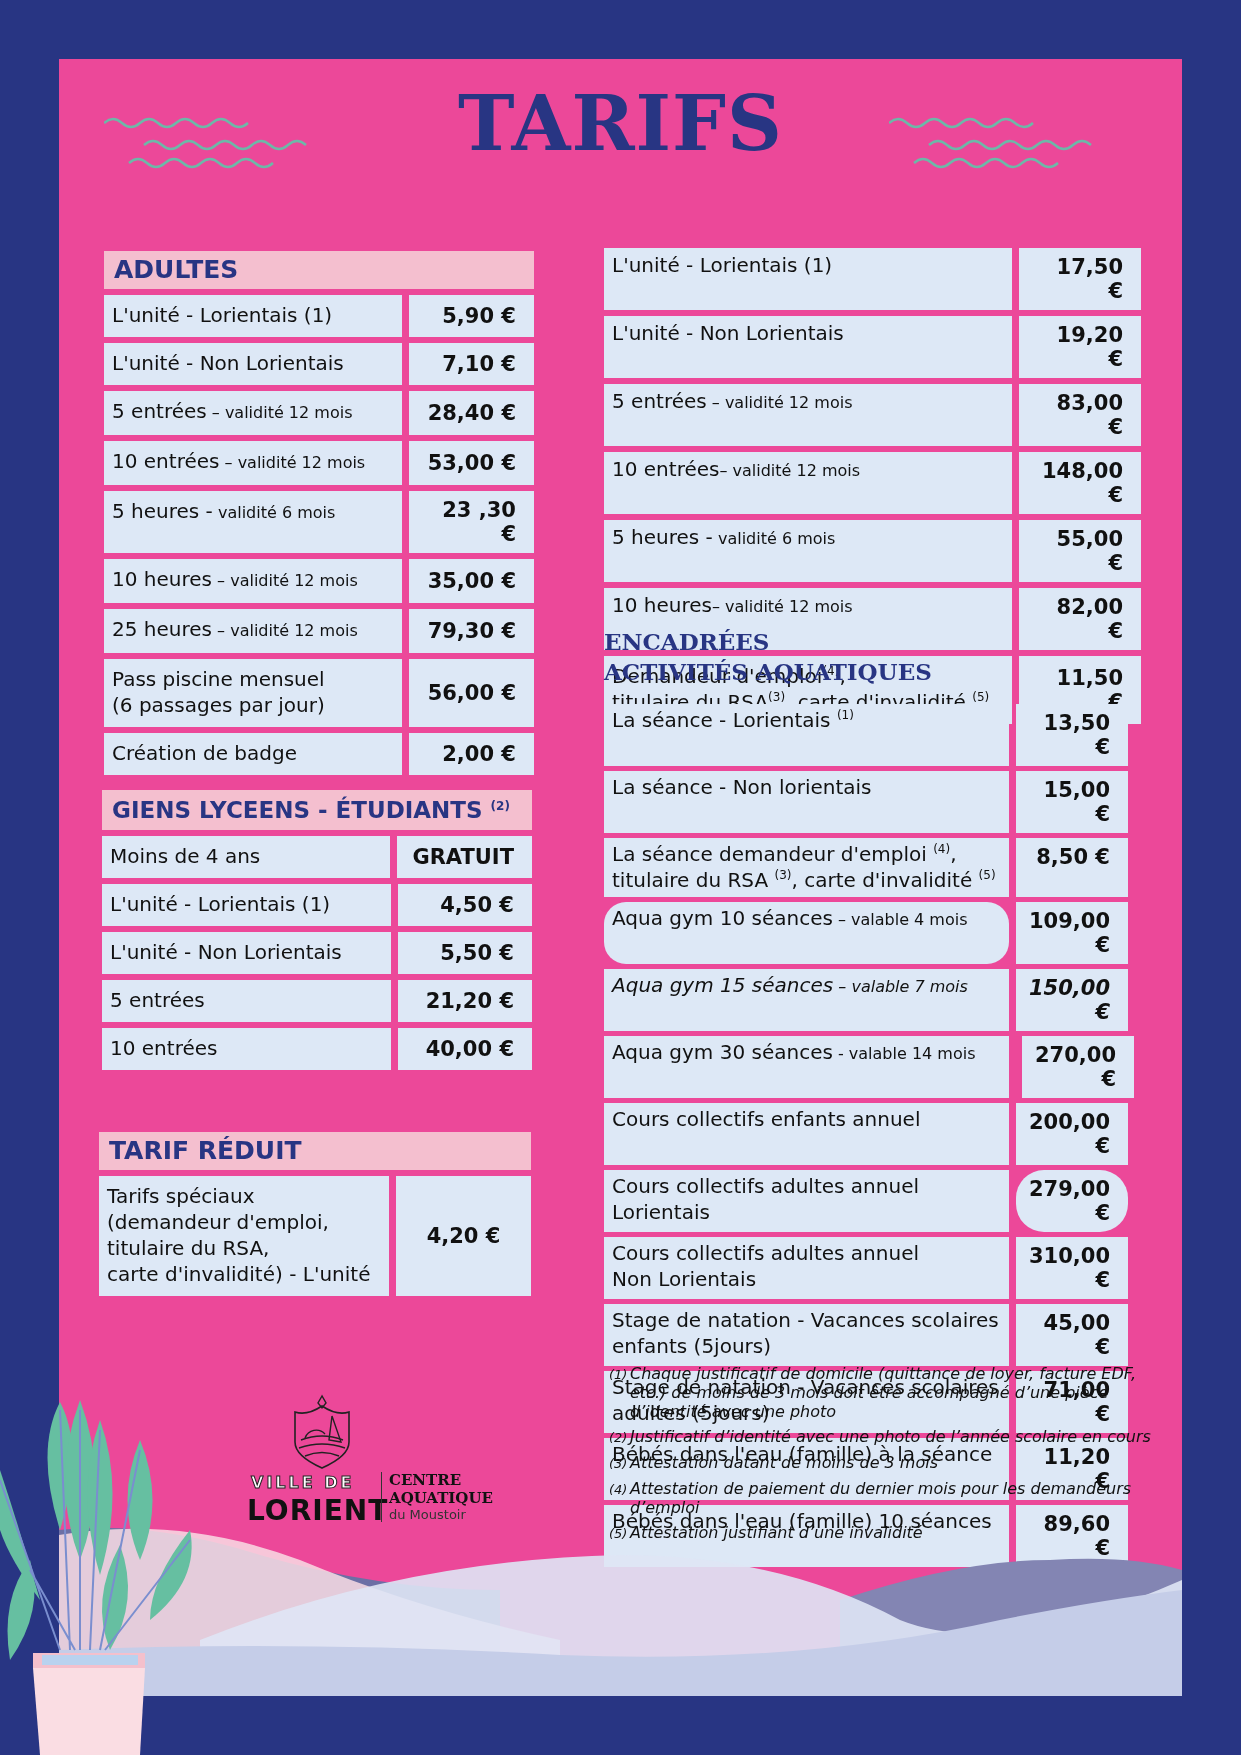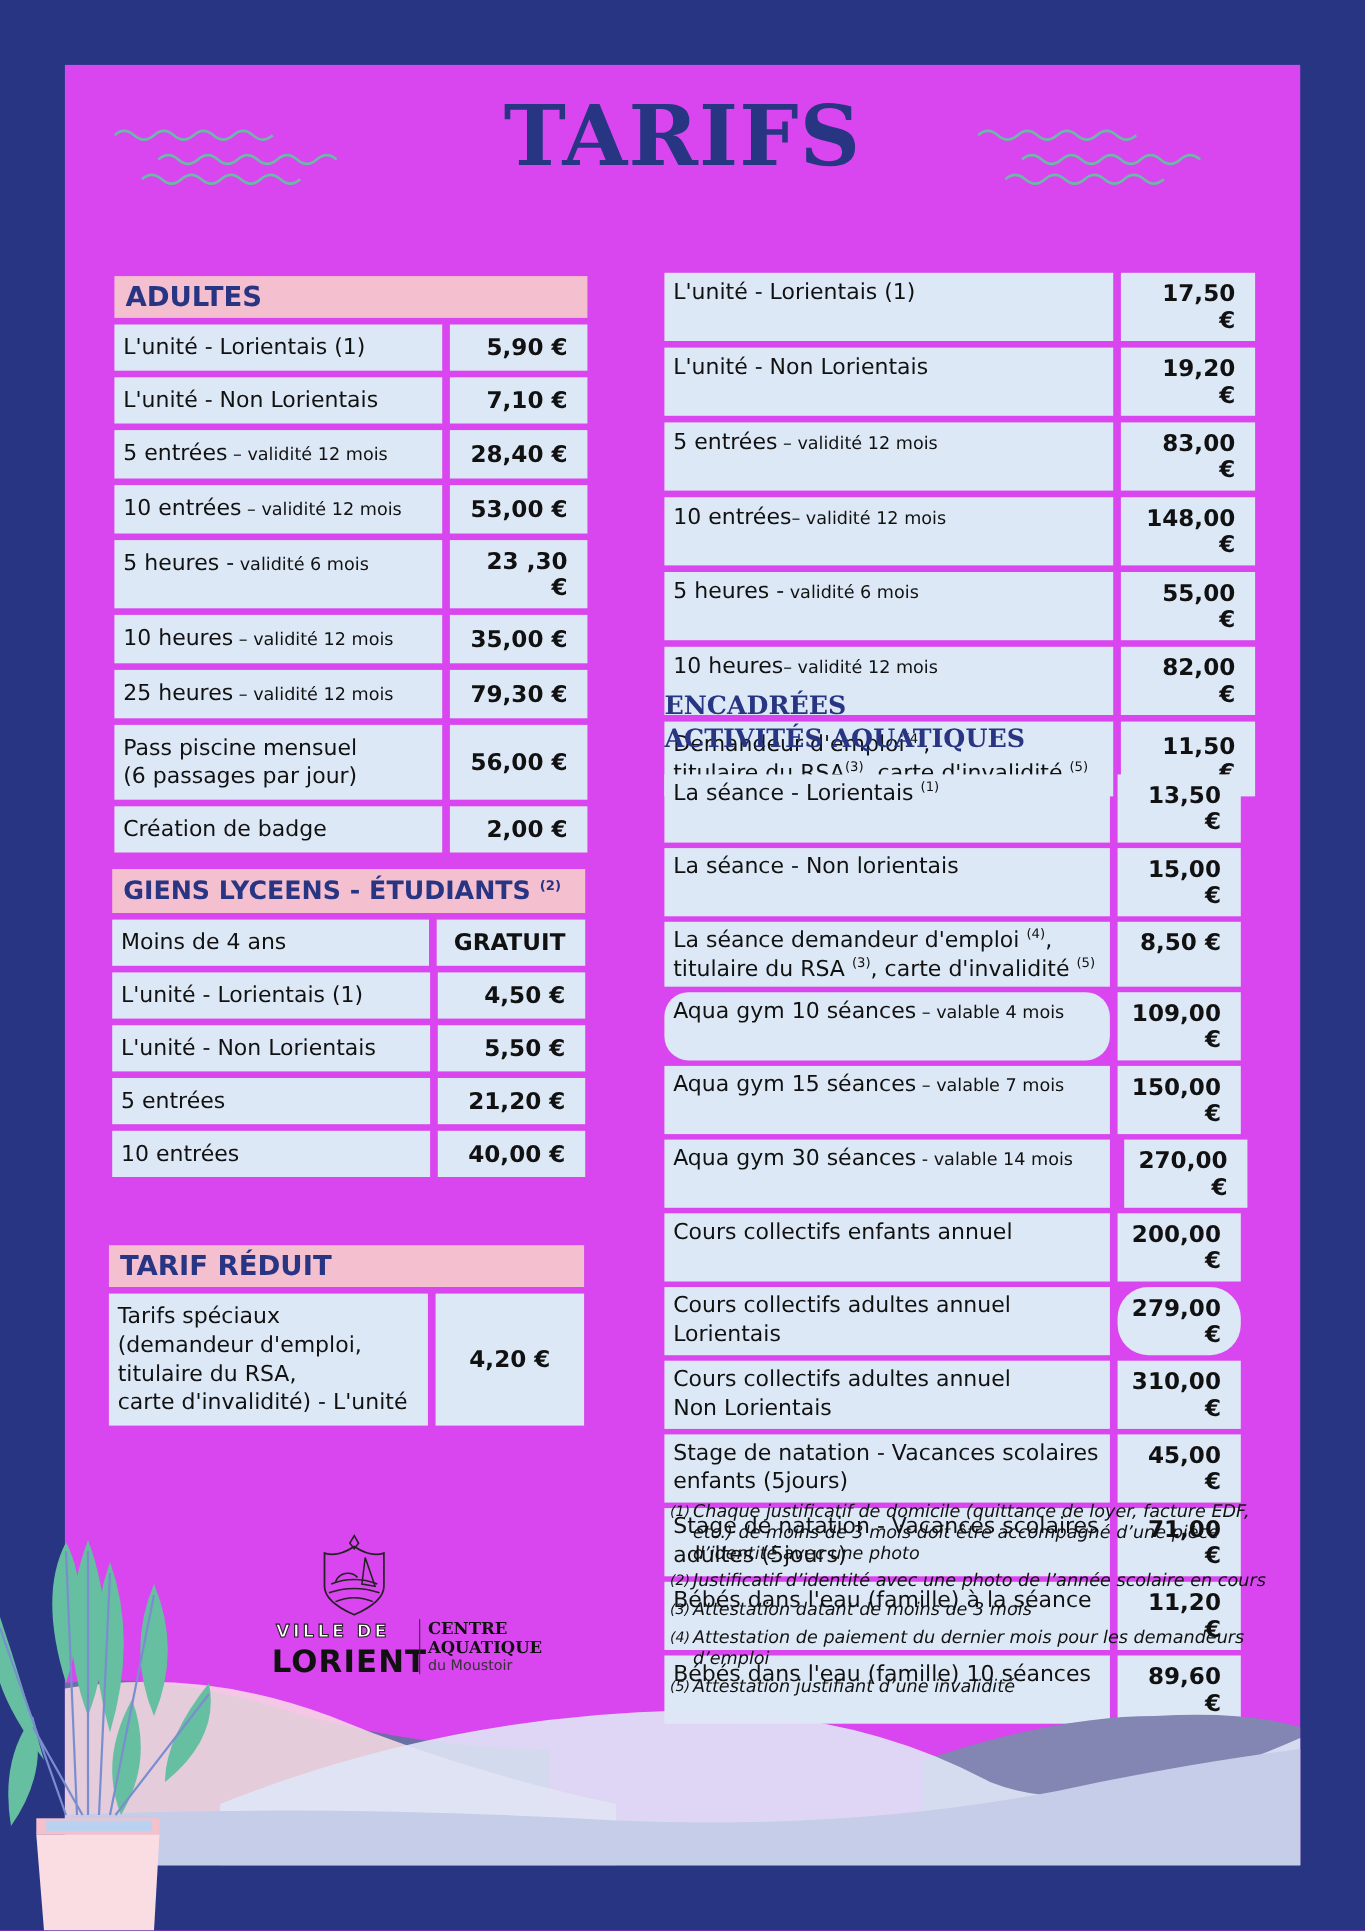--- a/index.html
+++ b/index.html
@@ -3,21 +3,21 @@
 <meta charset="utf-8">
 <style>
   html, body { margin: 0; padding: 0; }
   body {
     width: 1241px; height: 1755px; position: relative; overflow: hidden;
     background: #283583;
     font-family: "DejaVu Sans", sans-serif;
   }
   .page {
     position: absolute; left: 59px; top: 59px; width: 1123px; height: 1637px;
-    background: #d946ef; overflow: hidden;
+    background: #ec4899; overflow: hidden;
   }
   .title {
     position: absolute; left: 0; width: 1123px; top: 20px; text-align: center;
     font-family: "DejaVu Serif", serif; font-weight: bold; font-size: 76px;
     color: #283583; letter-spacing: 1px; margin: 0;
   }
   .waves { position: absolute; }
   .waves svg path { fill: none; stroke: #6db8a8; stroke-width: 2.4; }
 
   .section { position: absolute; }
@@ -225,21 +225,21 @@
           <div class="label" style="width:405px;padding-top:3px;padding-bottom:4px;">
             <div><span>La séance demandeur d'emploi </span><sup>(4)</sup><span>,</span></div>
             <div><span>titulaire du RSA </span><sup>(3)</sup><span>, carte d'invalidité </span><sup>(5)</sup></div>
           </div>
           <div class="price top" style="width:112px;">8,50 €</div>
         </div>
         <div class="row" style="margin-top:5px;">
           <div class="label" style="width:405px;padding-top:3px;padding-bottom:4px;border-radius:22px;"><span>Aqua gym 10 séances</span><span class="small"> – valable 4 mois</span></div>
           <div class="price" style="width:112px;">109,00 €</div>
         </div>
-        <div class="row" style="margin-top:5px;">
+        <div class="row" style="margin-top:5px;font-style:italic;">
           <div class="label" style="width:405px;padding-top:3px;padding-bottom:4px;"><span>Aqua gym 15 séances</span><span class="small"> – valable 7 mois</span></div>
           <div class="price" style="width:112px;">150,00 €</div>
         </div>
         <div class="row" style="margin-top:5px;justify-content:space-between;">
           <div class="label" style="width:405px;padding-top:3px;padding-bottom:4px;"><span>Aqua gym 30 séances</span><span class="small"> - valable 14 mois</span></div>
           <div class="price" style="width:112px;">270,00 €</div>
         </div>
         <div class="row" style="margin-top:5px;">
           <div class="label" style="width:405px;padding-top:3px;padding-bottom:4px;"><span>Cours collectifs enfants annuel</span></div>
           <div class="price" style="width:112px;">200,00 €</div>

